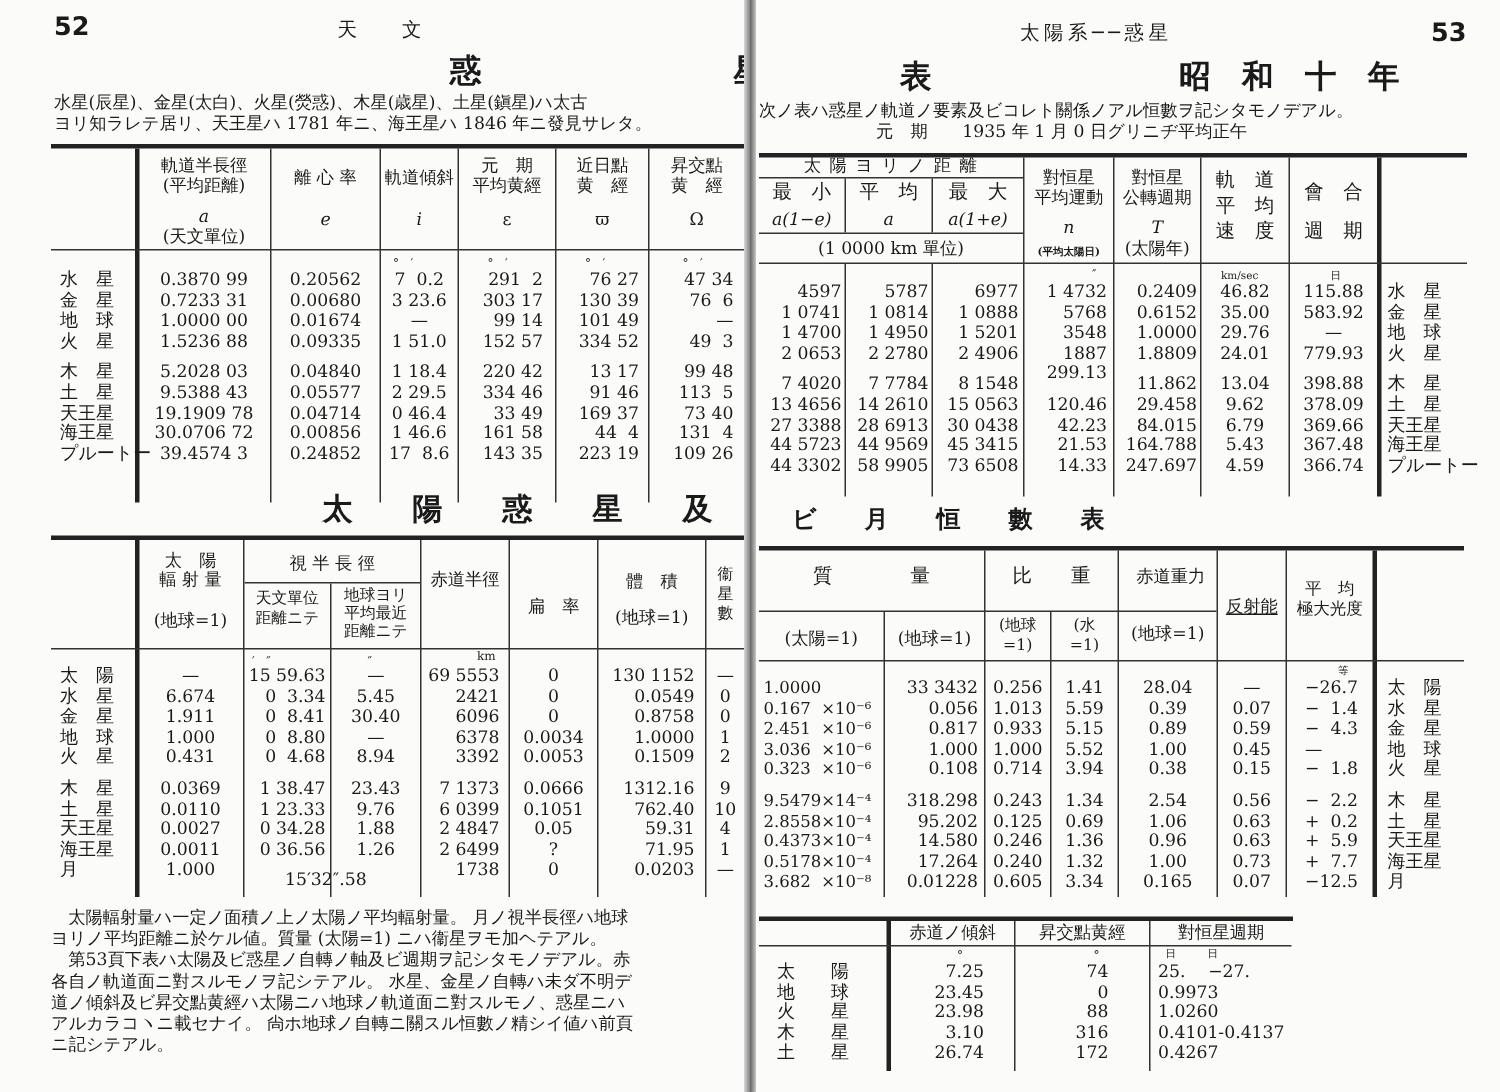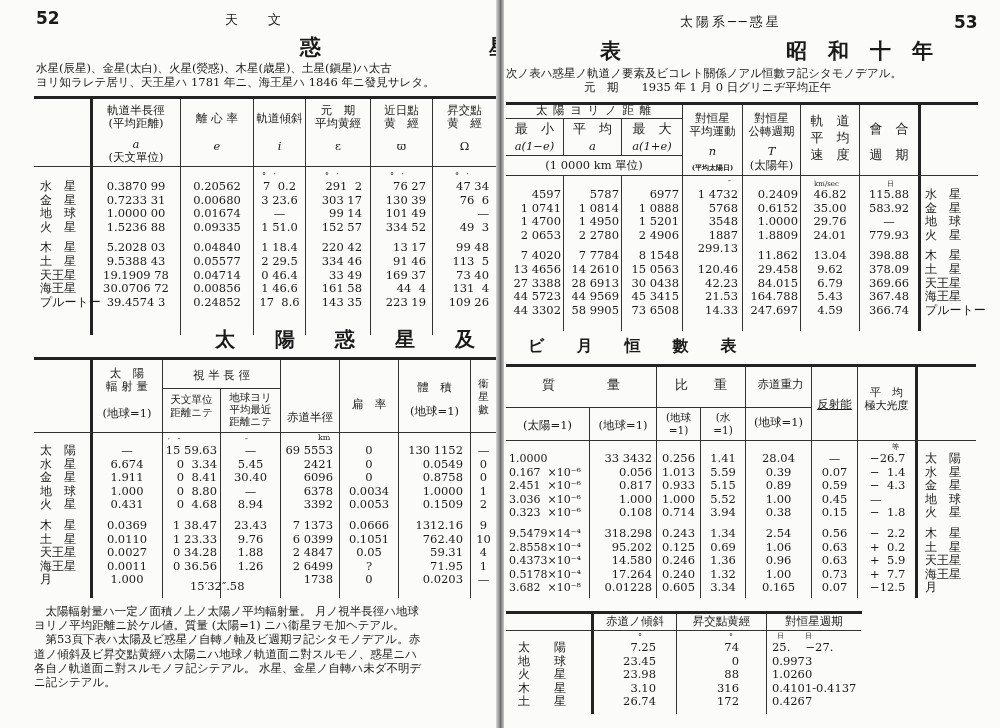--- a/index.html
+++ b/index.html
@@ -103,21 +103,21 @@
 
     <div class="th" style="left:92px;top:367px;width:70px;white-space:pre;">太　陽
 輻 射 量</div>
     <div class="th" style="left:92px;top:407px;width:70px;">(地球=1)</div>
     <div class="th" style="left:163px;top:369px;width:117px;">視 半 長 徑</div>
     <div class="th" style="left:163px;top:393px;width:57px;white-space:pre;font-size:10.5px;">天文單位
 距離ニテ</div>
     <div class="th" style="left:221px;top:391px;width:59px;white-space:pre;font-size:10.5px;line-height:12px;">地球ヨリ
 平均最近
 距離ニテ</div>
-    <div class="th" style="left:281px;top:411px;width:58px;text-align:center;">赤道半徑</div>
+    <div class="th" style="left:281px;top:380px;width:58px;text-align:center;">赤道半徑</div>
     <div class="th" style="left:340px;top:398px;width:58px;text-align:center;">扁　率</div>
     <div class="th" style="left:399px;top:381px;width:71px;">體　積</div>
     <div class="th" style="left:399px;top:405px;width:71px;">(地球=1)</div>
     <div class="th" style="left:471px;top:377px;width:25px;white-space:pre;font-size:10.5px;">衞
 星
 數</div>
 
     <div class="col small" style="left:168px;top:434px;">′   ″</div>
     <div class="col small" style="left:245px;top:434px;">″</div>
     <div class="col small" style="left:318px;top:431px;">km</div>
@@ -130,22 +130,23 @@
     <div class="col r" style="left:281px;top:444px;width:52px;"><div>69 5553</div><div>2421</div><div>6096</div><div>6378</div><div>3392</div><div style="height: 7px;">&nbsp;</div><div>7 1373</div><div>6 0399</div><div>2 4847</div><div>2 6499</div><div>1738</div></div>
     <div class="col c" style="left:340px;top:444px;width:58px;"><div>0</div><div>0</div><div>0</div><div>0.0034</div><div>0.0053</div><div style="height: 7px;">&nbsp;</div><div>0.0666</div><div>0.1051</div><div>0.05</div><div>?</div><div>0</div></div>
     <div class="col r" style="left:399px;top:444px;width:64px;"><div>130 1152</div><div>0.0549</div><div>0.8758</div><div>1.0000</div><div>0.1509</div><div style="height: 7px;">&nbsp;</div><div>1312.16</div><div>762.40</div><div>59.31</div><div>71.95</div><div>0.0203</div></div>
     <div class="col c" style="left:471px;top:444px;width:25px;"><div>—</div><div>0</div><div>0</div><div>1</div><div>2</div><div style="height: 7px;">&nbsp;</div><div>9</div><div>10</div><div>4</div><div>1</div><div>—</div></div>
   </div>
 
   <div class="abs para" style="left:34px;top:604px;line-height:14.2px;">
       <div>　太陽輻射量ハ一定ノ面積ノ上ノ太陽ノ平均輻射量。 月ノ視半長徑ハ地球</div>
       <div>ヨリノ平均距離ニ於ケル値。質量 (太陽=1) ニハ衞星ヲモ加ヘテアル。</div>
       <div>　第53頁下表ハ太陽及ビ惑星ノ自轉ノ軸及ビ週期ヲ記シタモノデアル。赤</div>
+      <div>各自ノ軌道面ニ對スルモノヲ記シテアル。 水星、金星ノ自轉ハ未ダ不明デ</div>
       <div>道ノ傾斜及ビ昇交點黄經ハ太陽ニハ地球ノ軌道面ニ對スルモノ、惑星ニハ</div>
-      <div>各自ノ軌道面ニ對スルモノヲ記シテアル。 水星、金星ノ自轉ハ未ダ不明デ</div>
+      <div>アルカラコヽニ載セナイ。 尙ホ地球ノ自轉ニ關スル恒數ノ精シイ値ハ前頁</div>
       <div>ニ記シテアル。</div>
     </div>
 </div>
 
 <div class="page" id="right">
   <div class="abs" style="left:176px;top:13px;font-size:13px;letter-spacing:3px;">太陽系──惑星</div>
   <div class="abs pno" style="left:450px;top:12px;">53</div>
   <div class="abs title" style="left:96px;top:37px;">表</div>
   <div class="abs title" style="left:282px;top:37px;white-space:pre;">昭　和　十　年</div>
   <div class="abs para" style="left:2px;top:66px;">次ノ表ハ惑星ノ軌道ノ要素及ビコレト關係ノアル恒數ヲ記シタモノデアル。</div>

